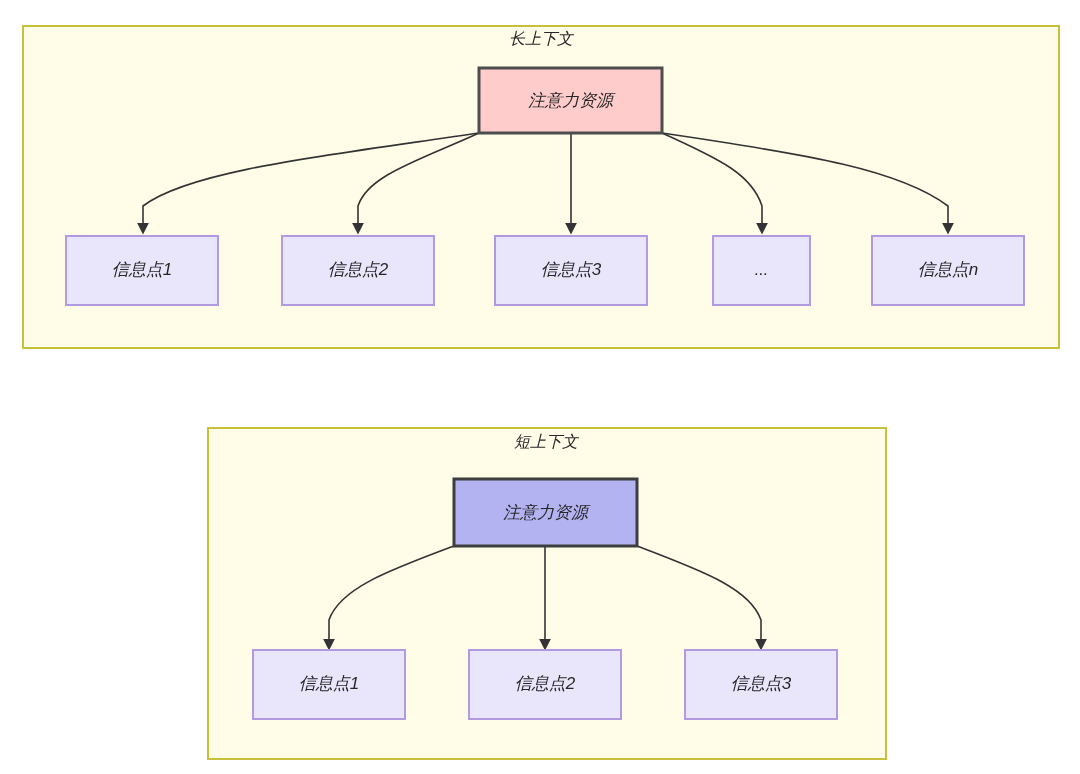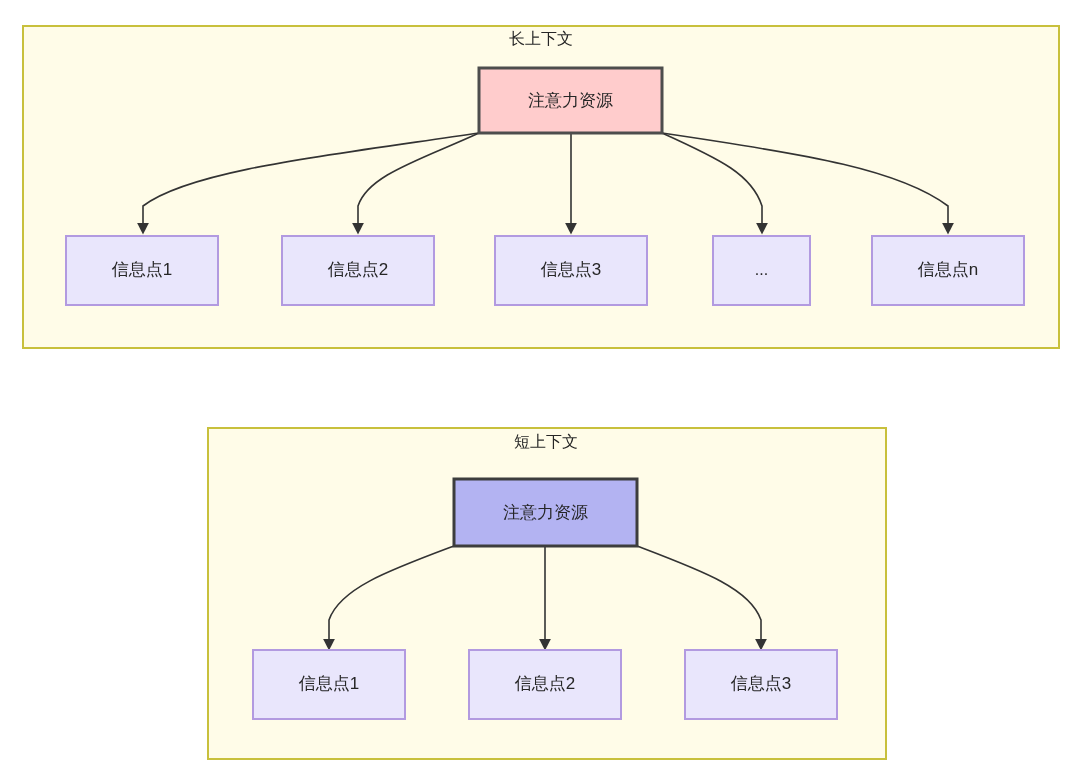--- a/index.html
+++ b/index.html
@@ -12,20 +12,21 @@
     height: 774px;
     position: relative;
     font-family: "Liberation Sans", "DejaVu Sans", sans-serif;
     overflow: hidden;
   }
   #diagram-root {
     position: absolute;
     left: 0; top: 0;
     width: 1080px;
     height: 774px;
+    font-style: italic;
   }
   svg.diagram-svg {
     position: absolute;
     left: 0; top: 0;
     width: 1080px;
     height: 774px;
     display: block;
   }
   .panel-rect {
     fill: #fffce8;

